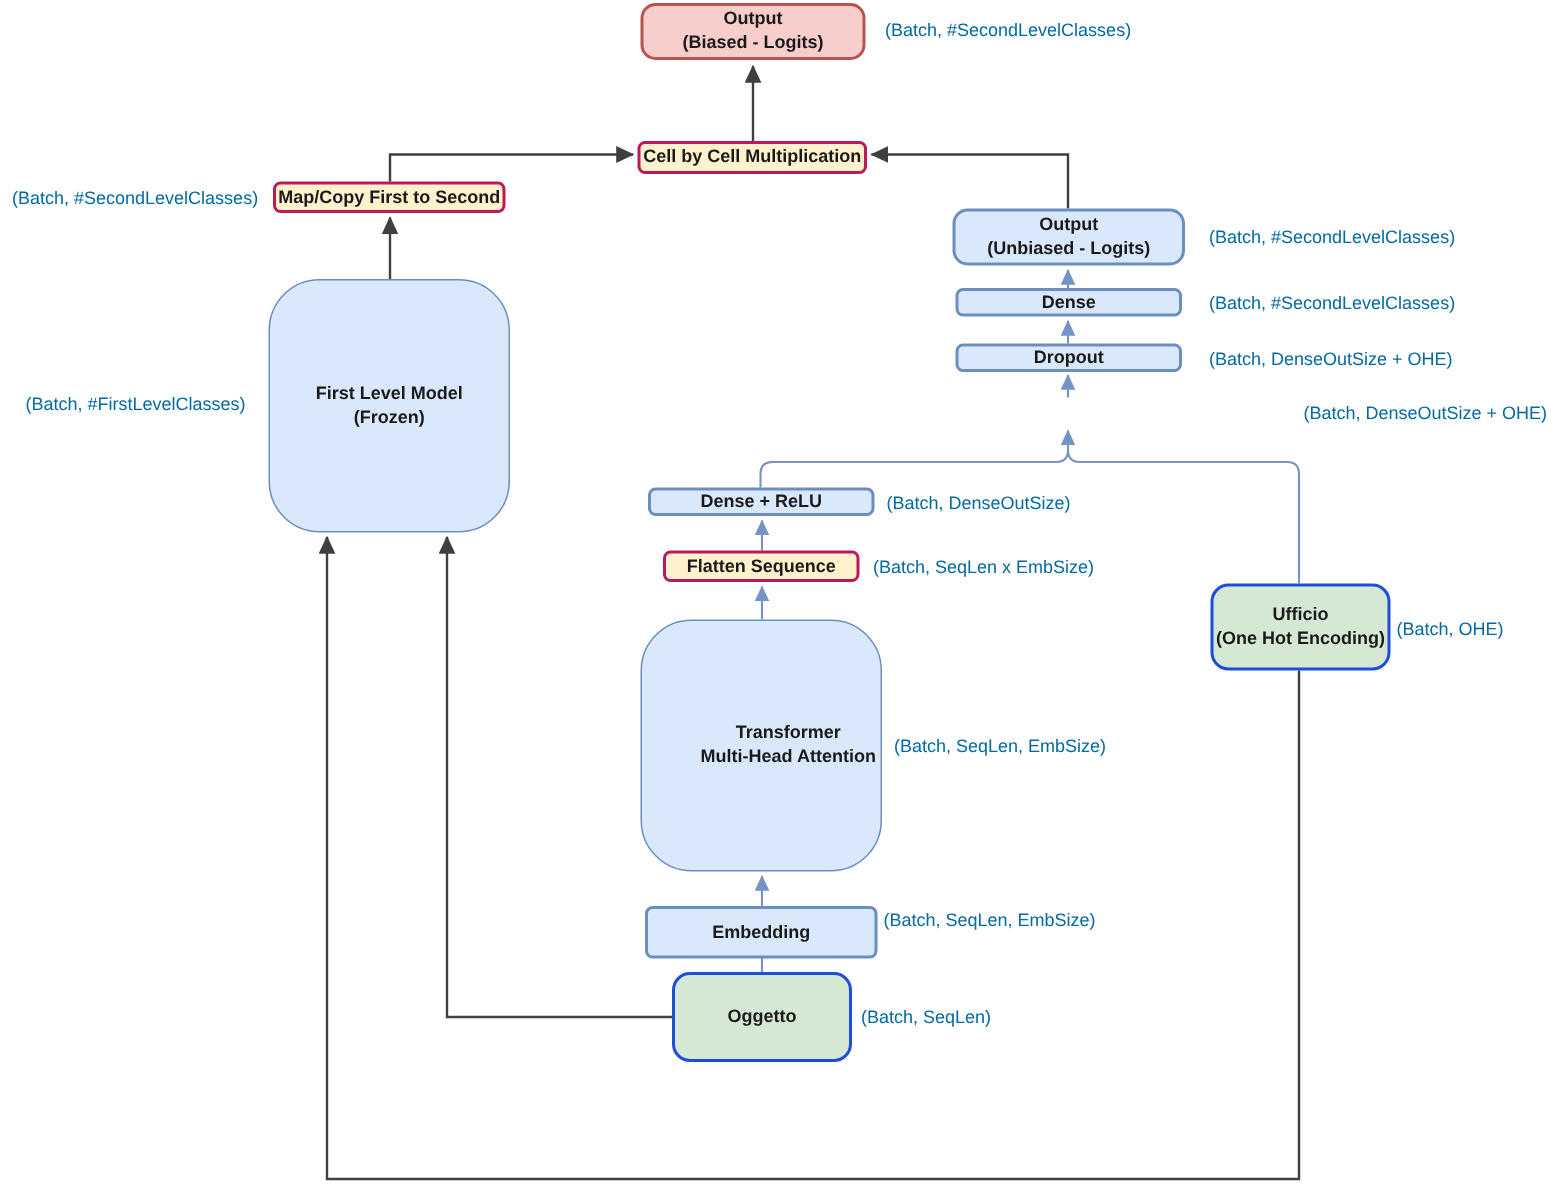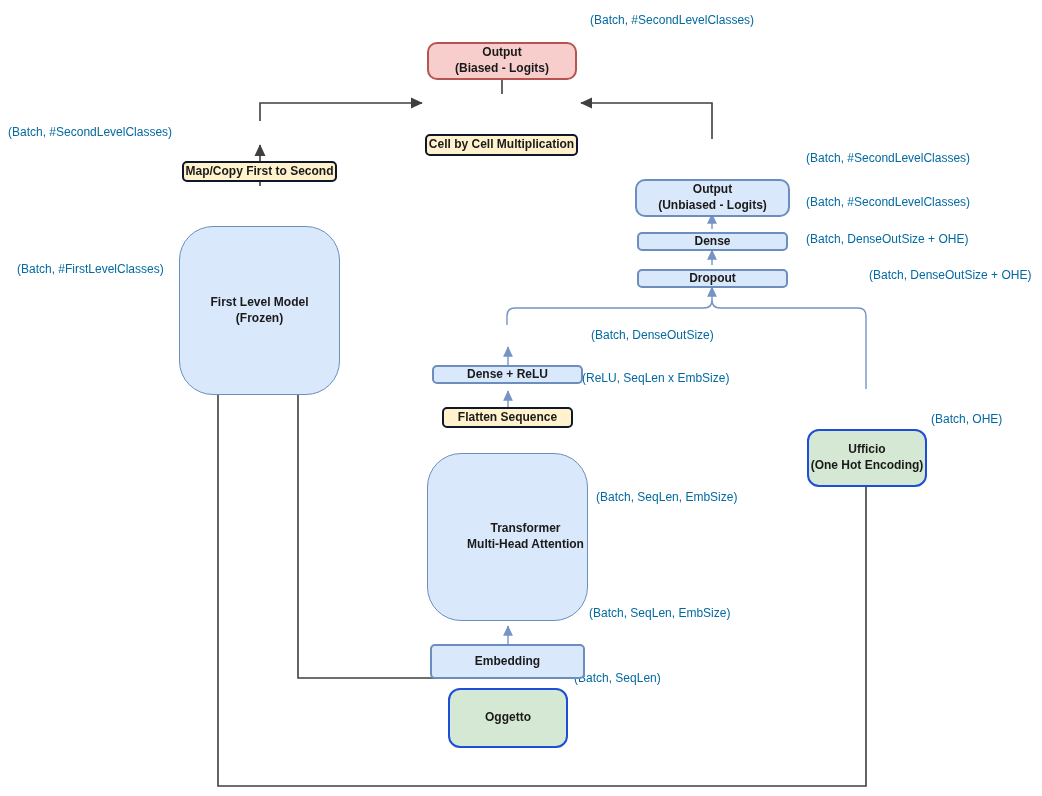--- a/index.html
+++ b/index.html
@@ -12,24 +12,23 @@
   }
   #edges { position:absolute; left:0; top:0; width:1042px; height:796px; }
   .node {
     position:absolute;
     box-sizing:border-box;
     display:flex; align-items:center; justify-content:center;
     text-align:center;
     font-size:12px; font-weight:bold; color:#1a1a1a;
     white-space:pre-line; line-height:1.3;
     z-index:2;
-    margin-top:40px;
   }
   .red    { background:#f8cecc; border:2px solid #b85450; }
-  .yellow { background:#fff2cc; border:2px solid #0f172a; }
+  .yellow { background:#fff2cc; border:2px solid #be185d; }
   .blue   { background:#dae8fc; border:2px solid #6c8ebf; }
   .green  { background:#d5e8d4; border:2px solid #1d4ed8; }
   .r-sm  { border-radius:5px; }
   .r-md  { border-radius:10px; }
   .r-lg  { border-radius:12px; }
   .r-big { border-radius:34px; }
   .thin  { border-width:1.5px; }
   .ann {
     position:absolute;
     font-size:12px; color:#0369a1;
@@ -116,21 +115,21 @@
   <span class="ann" style="left:806px; top:158px;">(Batch, #SecondLevelClasses)</span>
 
   <span class="ann" style="left:806px; top:202px;">(Batch, #SecondLevelClasses)</span>
 
   <span class="ann" style="left:806px; top:239px;">(Batch, DenseOutSize + OHE)</span>
 
   <span class="ann" style="left:869px; top:275px;">(Batch, DenseOutSize + OHE)</span>
 
   <span class="ann" style="left:591px; top:335px;text-align:right;">(Batch, DenseOutSize)</span>
 
-  <span class="ann" style="left:582px; top:378px;">(ReLU, SeqLen x EmbSize)</span>
+  <span class="ann" style="left:582px; top:378px;">(Batch, SeqLen x EmbSize)</span>
 
   <span class="ann" style="left:596px; top:497px;">(Batch, SeqLen, EmbSize)</span>
 
   <span class="ann" style="left:589px; top:613px;">(Batch, SeqLen, EmbSize)</span>
 
   <span class="ann" style="left:574px; top:678px;">(Batch, SeqLen)</span>
 
   <span class="ann" style="left:931px; top:419px;">(Batch, OHE)</span>
 
 </div>

